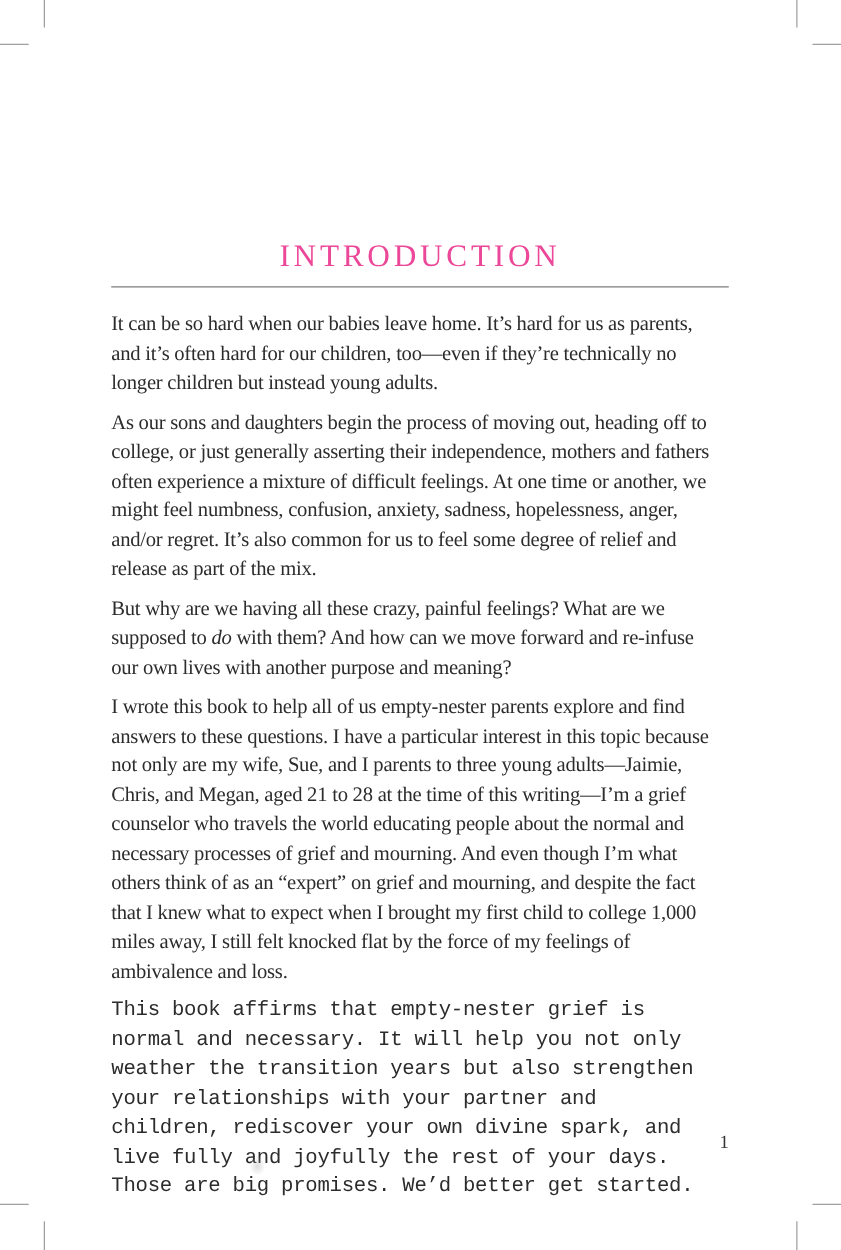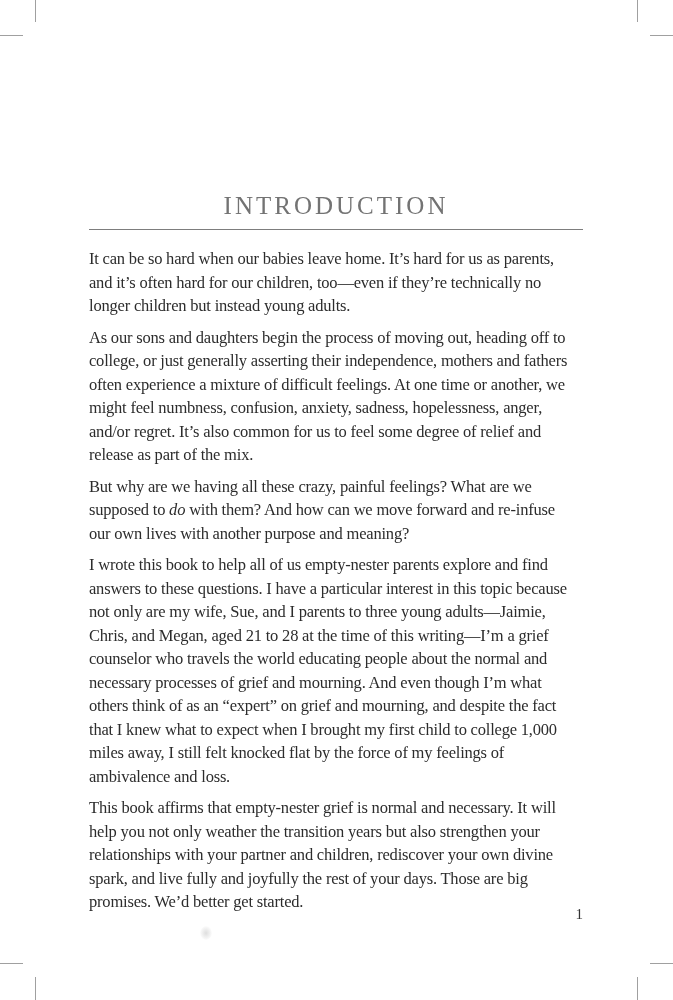--- a/index.html
+++ b/index.html
@@ -32,41 +32,41 @@
     width: 494px;
   }
 
   .chapter-title {
     margin-top: 193px;
     text-align: center;
     font-size: 25px;
     font-weight: normal;
     letter-spacing: 3px;
     line-height: 25px;
-    color: #737373;
+    color: #ec4899;
   }
 
   .heading-rule {
     margin-top: 11px;
     border: none;
     border-top: 1px solid #7d7d7d;
     width: 100%;
   }
 
   .body-text {
     margin-top: 17px;
     font-size: 16.5px;
     line-height: 23.5px;
     letter-spacing: -0.2px;
     color: #2c2c2c;
     text-align: left;
   }
 
   .body-text p.para { margin: 0 12px 8px 0; }
-  .body-text p.para:last-child { margin-bottom: 0; }
+  .body-text p.para:last-child { margin-bottom: 0; font-family: Liberation Mono, monospace; }
   .body-text em { }
 
   .folio {
     position: absolute;
     top: 905px;
     right: 90px;
     font-size: 15px;
     line-height: 18px;
     color: #333333;
   }

